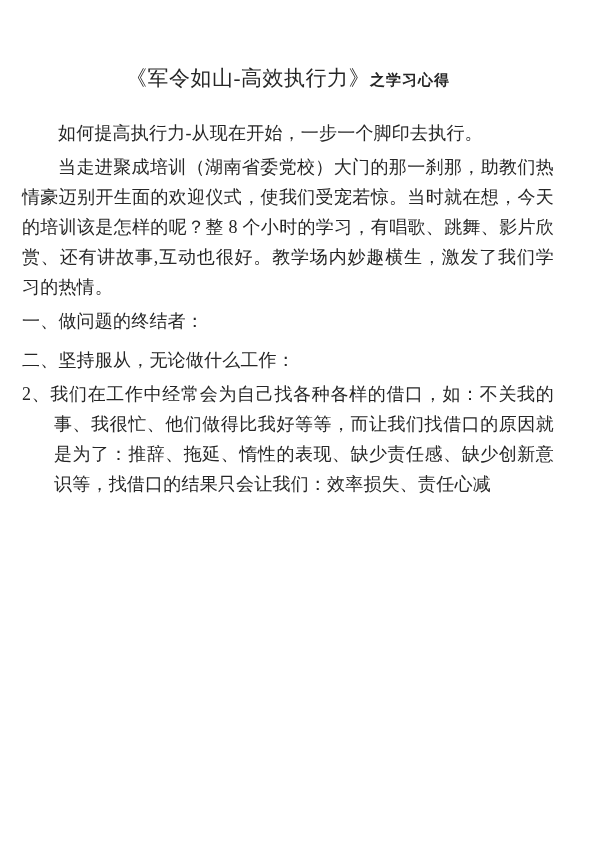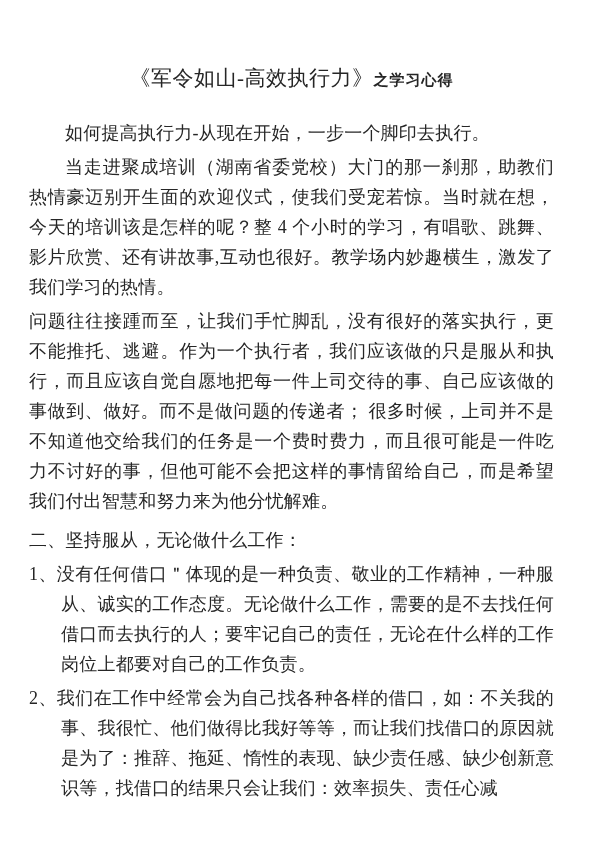--- a/index.html
+++ b/index.html
@@ -11,21 +11,21 @@
     width: 600px;
     height: 850px;
     overflow: hidden;
     font-family: "Liberation Serif", "DejaVu Serif", serif;
     color: #262626;
   }
   .page {
     box-sizing: border-box;
     width: 600px;
     height: 850px;
-    padding: 60px 42px 0 25px;
+    padding: 60px 42px 0 18px;
     background: #ffffff;
   }
   .doc-title {
     text-align: center;
     margin: 0 0 24px 0;
     line-height: 28px;
     white-space: nowrap;
   }
   .doc-title .title-main {
     font-size: 21px;
@@ -60,27 +60,26 @@
 <div class="page">
 
   <h1 class="doc-title">
     <span class="title-main">《军令如山-高效执行力》</span><span class="title-sub">之学习心得</span>
   </h1>
 
   <div class="body-text">
 
     <p class="para-indent">如何提高执行力-从现在开始，一步一个脚印去执行。</p>
 
-    <p class="para-indent">当走进聚成培训（湖南省委党校）大门的那一刹那，助教们热情豪迈别开生面的欢迎仪式，使我们受宠若惊。当时就在想，今天的培训该是怎样的呢？整 4 个小时的学习，有唱歌、跳舞、影片欣赏、还有讲故事,互动也很好。教学场内妙趣横生，激发了我们学习的热情。</p>
+    <p class="para-indent">当走进聚成培训（湖南省委党校）大门的那一刹那，助教们热情豪迈别开生面的欢迎仪式，使我们受宠若惊。当时就在想，今天的培训该是怎样的呢？整 8 个小时的学习，有唱歌、跳舞、影片欣赏、还有讲故事,互动也很好。教学场内妙趣横生，激发了我们学习的热情。</p>
+
+
+    <p class="para-heading gap-sm">一、做问题的终结者：</p>
 
 
 
-
-    <p class="para-flush gap-sm">问题往往接踵而至，让我们手忙脚乱，没有很好的落实执行，更不能推托、逃避。作为一个执行者，我们应该做的只是服从和执行，而且应该自觉自愿地把每一件上司交待的事、自己应该做的事做到、做好。而不是做问题的传递者； 很多时候，上司并不是不知道他交给我们的任务是一个费时费力，而且很可能是一件吃力不讨好的事，但他可能不会把这样的事情留给自己，而是希望我们付出智慧和努力来为他分忧解难。</p>
-
     <p class="para-heading gap-md">二、坚持服从，无论做什么工作：</p>
 
-    <p class="para-hanging">1、没有任何借口＂体现的是一种负责、敬业的工作精神，一种服从、诚实的工作态度。无论做什么工作，需要的是不去找任何借口而去执行的人；要牢记自己的责任，无论在什么样的工作岗位上都要对自己的工作负责。</p>
 
     <p class="para-hanging gap-sm">2、我们在工作中经常会为自己找各种各样的借口，如：不关我的事、我很忙、他们做得比我好等等，而让我们找借口的原因就是为了：推辞、拖延、惰性的表现、缺少责任感、缺少创新意识等，找借口的结果只会让我们：效率损失、责任心减</p>
 
   </div>
 </div>
 
 </body></html>

